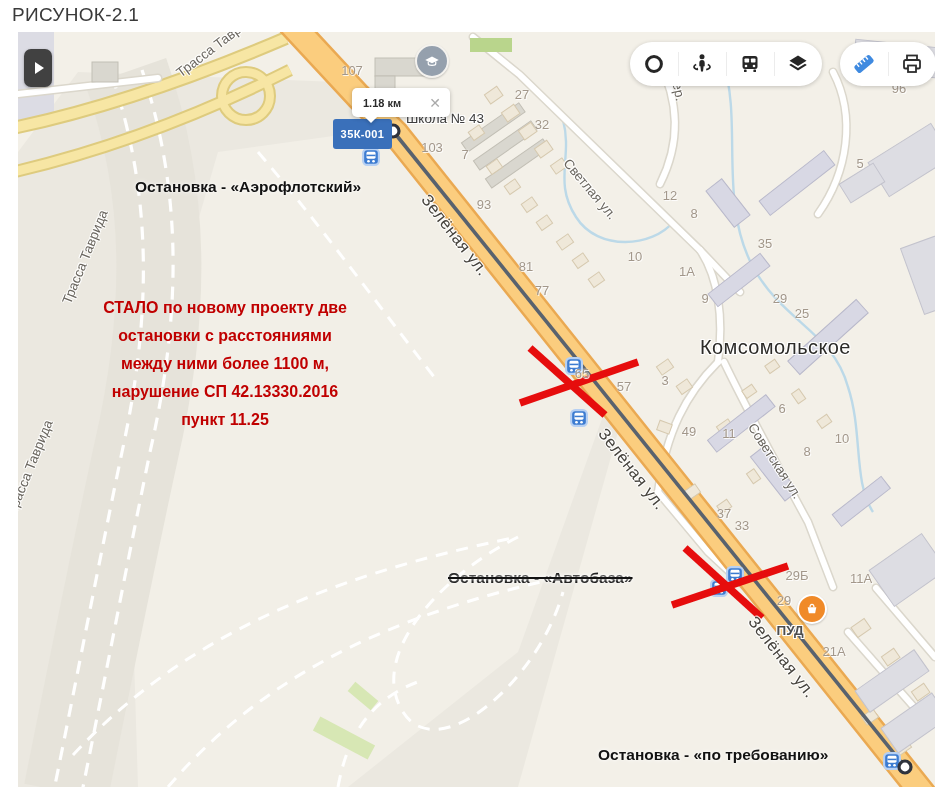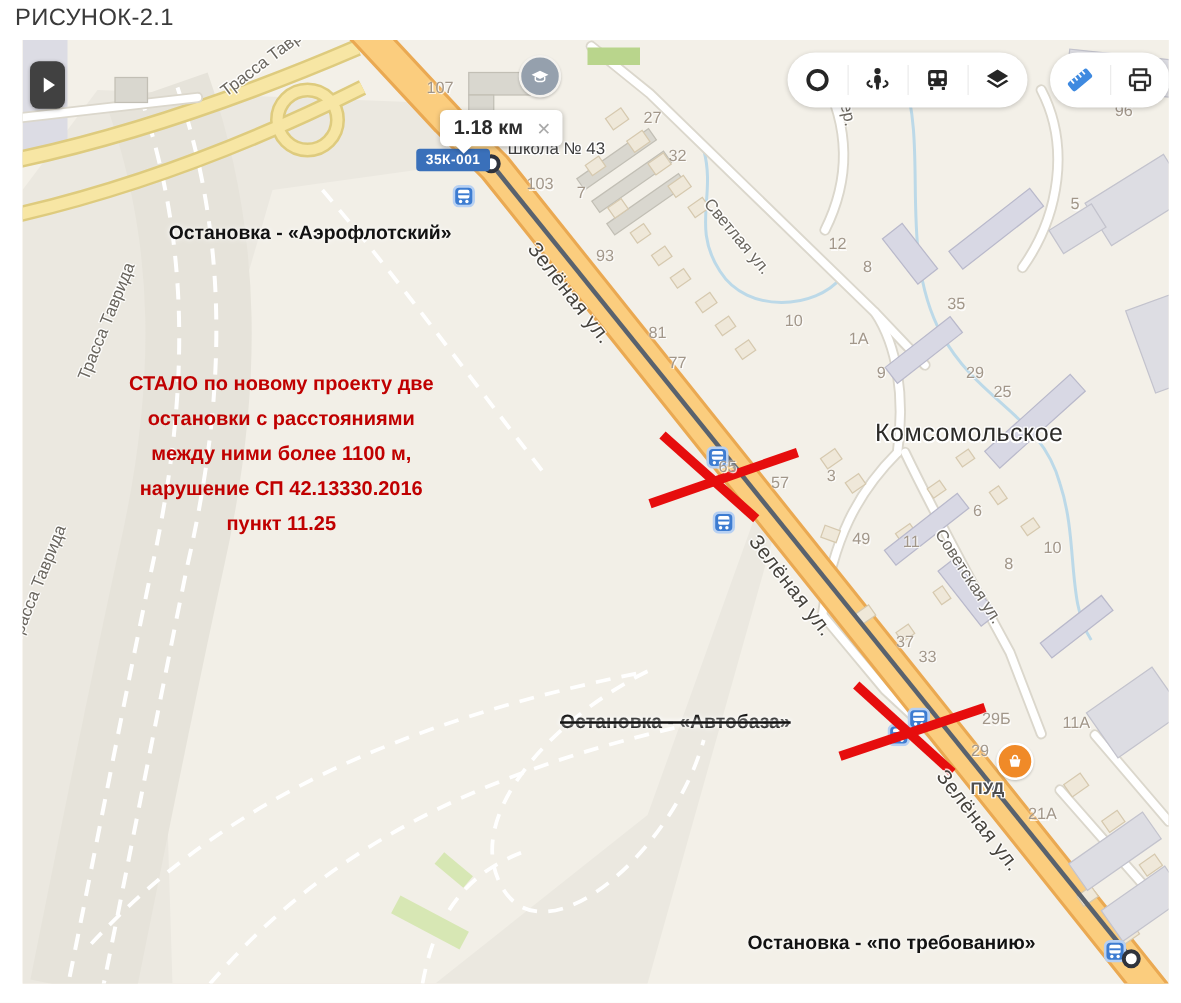--- a/index.html
+++ b/index.html
@@ -28,23 +28,23 @@
   .tbtn{width:48px;height:44px;display:flex;align-items:center;justify-content:center;position:relative;cursor:pointer;}
   .tbtn + .tbtn::before{content:'';position:absolute;left:0;top:10px;bottom:10px;width:1px;background:#ececec;}
   
   .toggle{position:absolute;left:6px;top:17px;width:28px;height:38px;background:#414141;border-radius:7px;
           box-shadow:0 1px 3px rgba(0,0,0,.3);display:flex;align-items:center;justify-content:center;cursor:pointer;}
   .toggle .tri{width:0;height:0;border-left:9px solid #fff;border-top:6px solid transparent;border-bottom:6px solid transparent;margin-left:3px;}
   
   .dist-badge{position:absolute;left:334px;top:56px;width:98px;height:29px;background:#fff;border-radius:5px;
               box-shadow:0 1px 4px rgba(0,0,0,.25);display:flex;align-items:center;z-index:6;}
   .dist-badge .tail{position:absolute;left:14px;bottom:-4px;width:10px;height:10px;background:#fff;transform:rotate(45deg);box-shadow:2px 2px 3px rgba(0,0,0,.12);}
-  .dist-badge .val{font-size:16px;font-weight:700;color:#2b2b2b;margin-left:11px;position:relative;z-index:1;}
+  .dist-badge .val{font-size:11px;font-weight:700;color:#2b2b2b;margin-left:11px;position:relative;z-index:1;}
   .dist-badge .x{margin-left:auto;margin-right:9px;font-size:14px;color:#a9a9a9;cursor:pointer;position:relative;z-index:1;}
-  .road-badge{position:absolute;left:315px;top:87px;width:59px;height:18px;background:#3a70ba;border-radius:3px;
+  .road-badge{position:absolute;left:315px;top:87px;width:59px;height:30px;background:#3a70ba;border-radius:3px;
               color:#fff;font-size:11px;font-weight:700;display:flex;align-items:center;justify-content:center;letter-spacing:.4px;z-index:5;}
   
   .poi-disc{position:absolute;border-radius:50%;display:flex;align-items:center;justify-content:center;}
   .school-disc{left:397px;top:12px;width:30px;height:30px;background:#95a0ad;border:2px solid #f4f2ee;box-shadow:0 1px 2px rgba(0,0,0,.2);}
   .store-disc{left:779px;top:562px;width:26px;height:26px;background:#f08a28;border:2px solid #fff;box-shadow:0 1px 2px rgba(0,0,0,.2);}
 </style>
 </head>
 <body>
 
 <div class="page">

